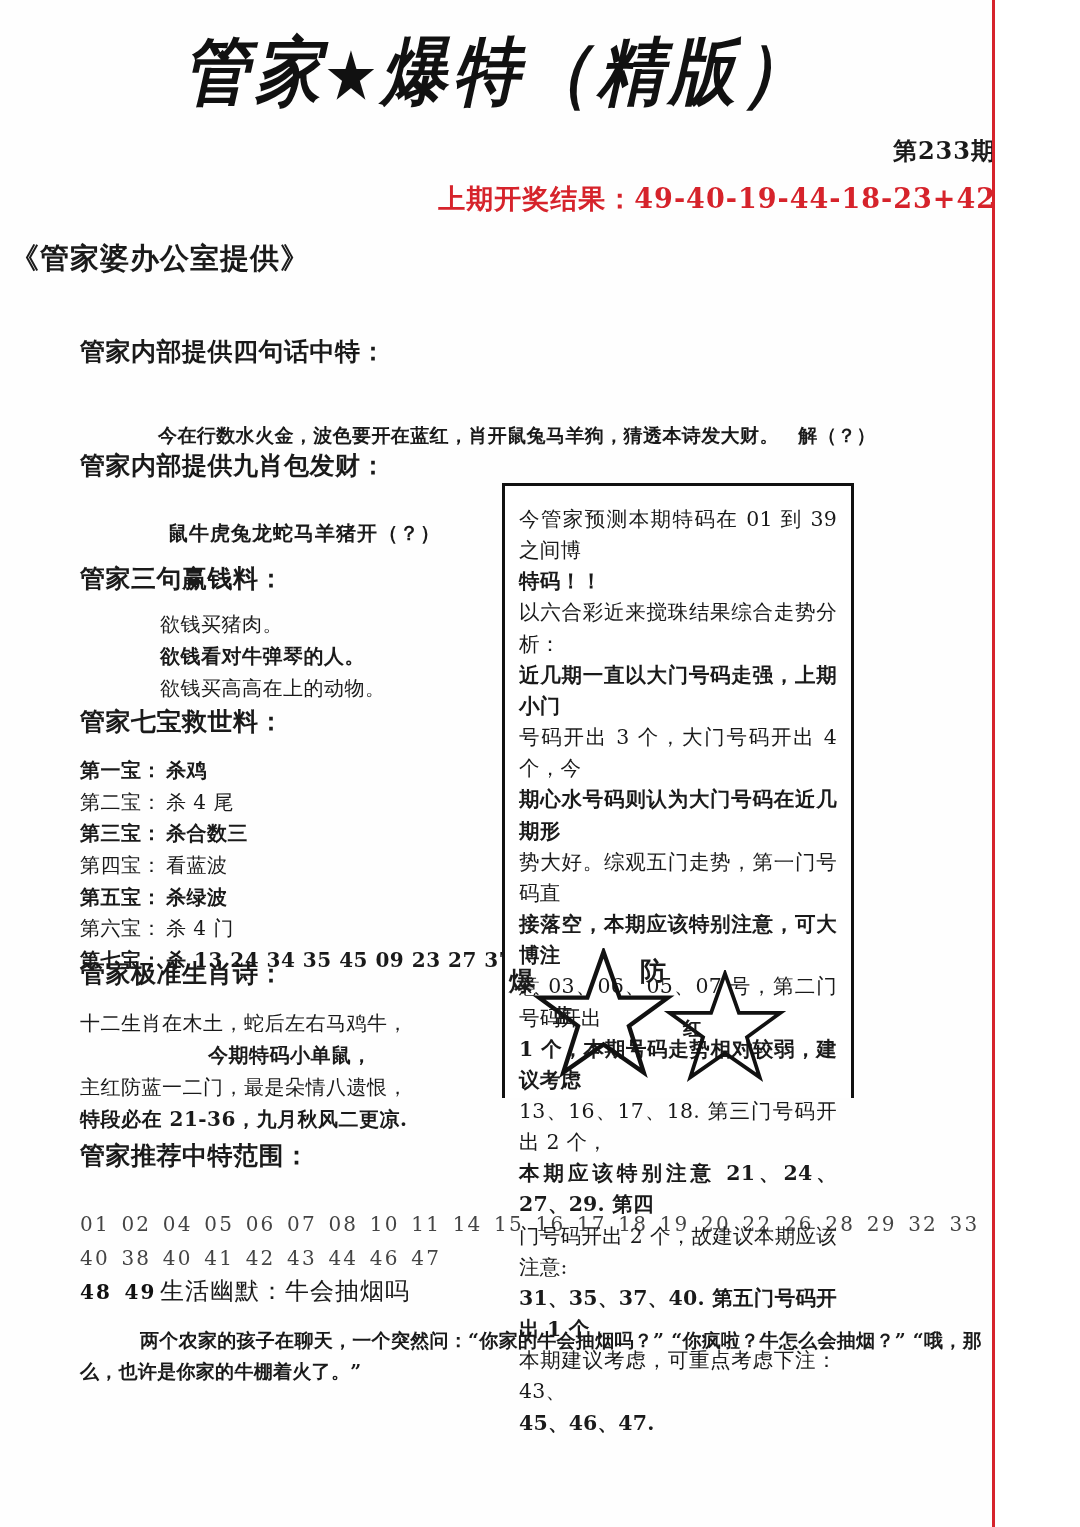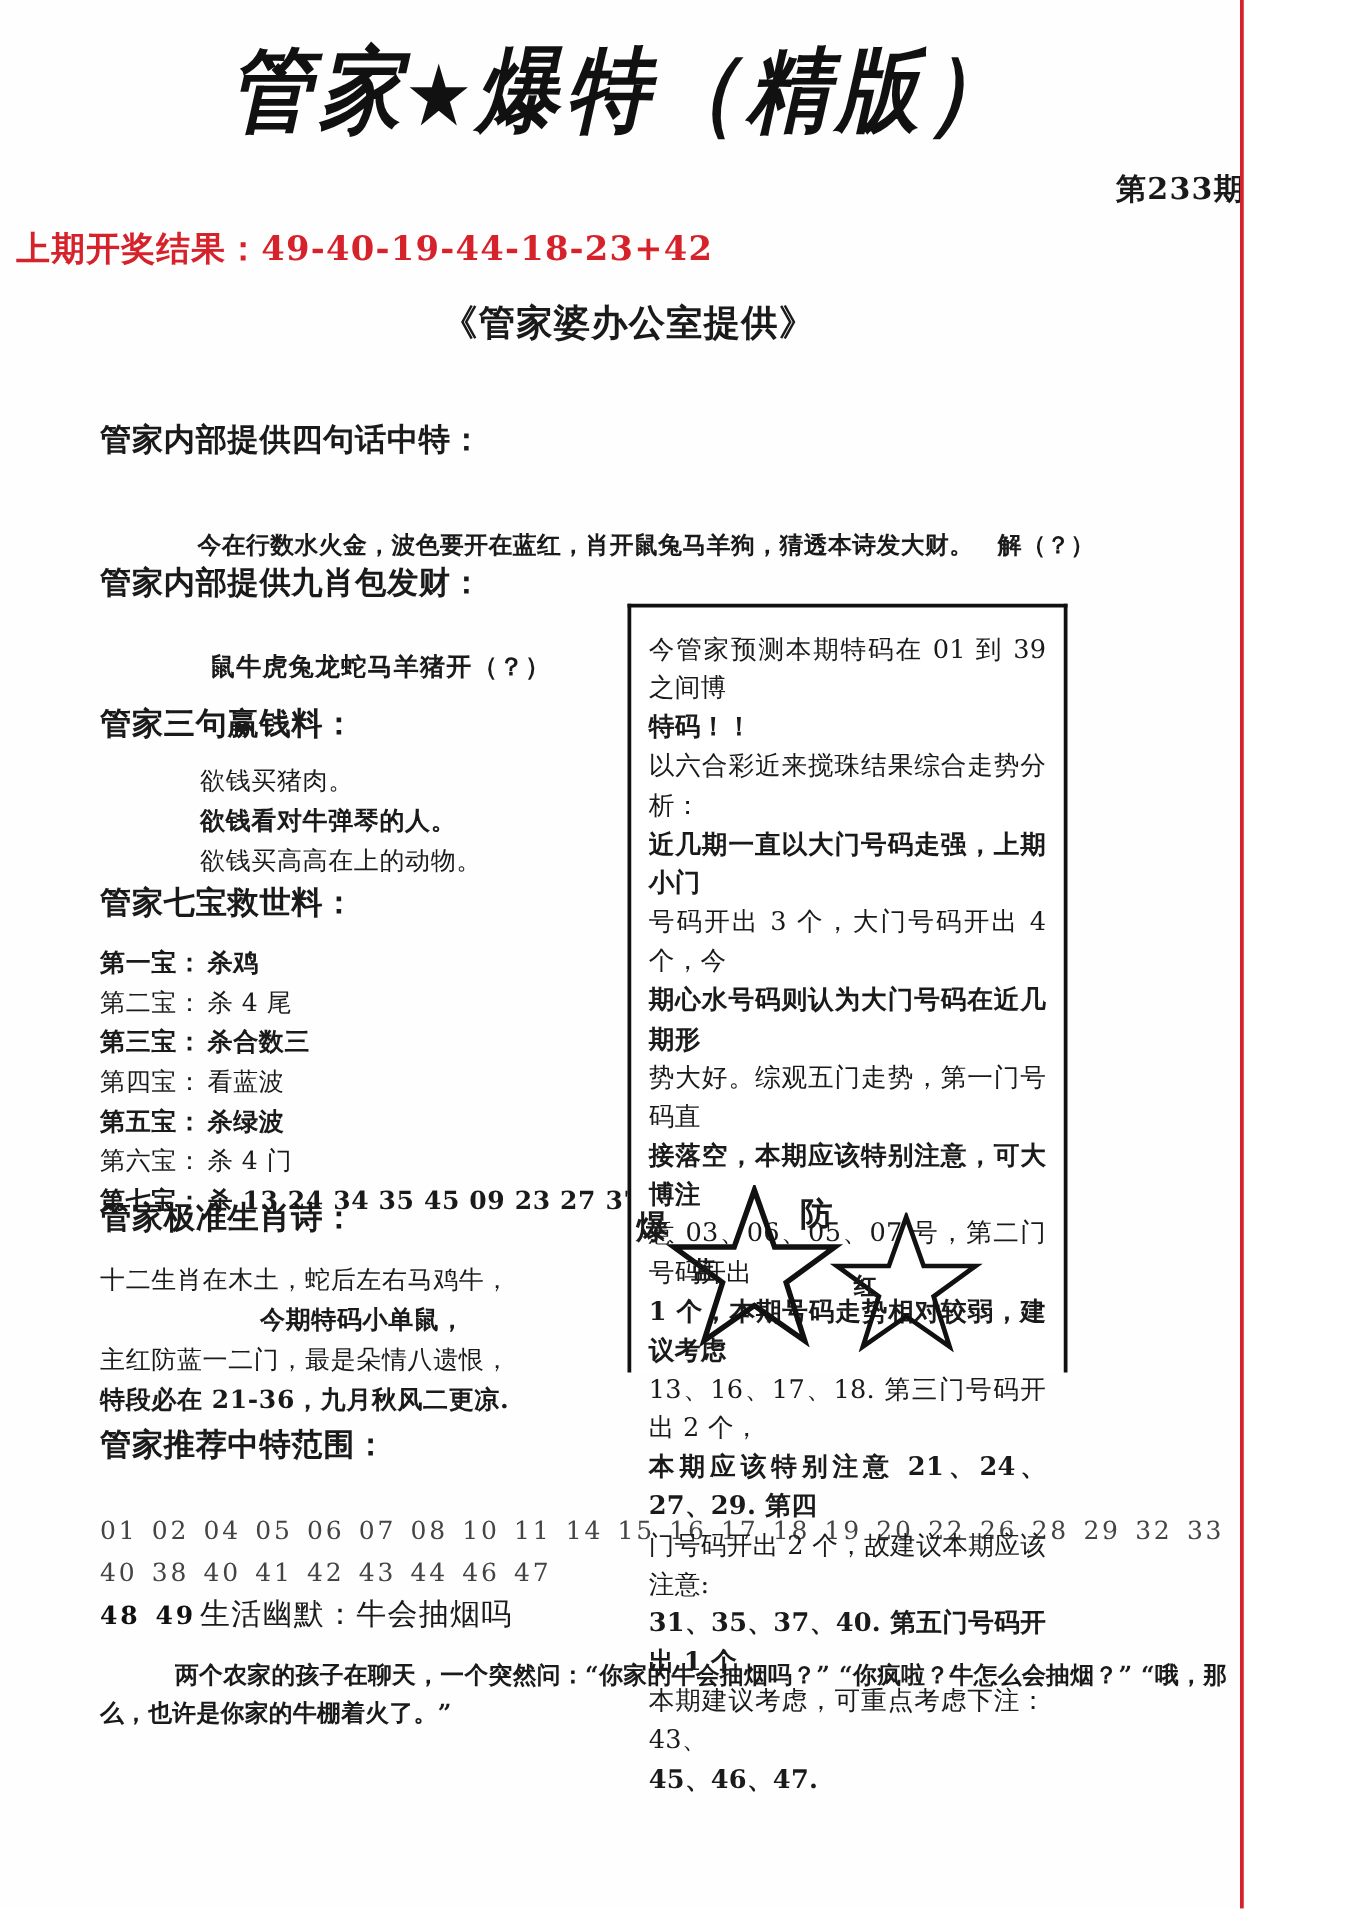--- a/index.html
+++ b/index.html
@@ -46,30 +46,30 @@
 
   .issue {
     text-align: right;
     font-size: 24px;
     font-weight: bold;
     margin-top: 36px;
     letter-spacing: 1px;
     padding-left: 20px;
   }
   .lastdraw {
-    text-align: left;
+    text-align: right;
     font-size: 27px;
     font-weight: bold;
     color: #d6232b;
     margin-top: 14px;
     letter-spacing: 1px;
-    padding-left: 13px;
+    padding-left: 33px;
   }
   .office {
-    text-align: center;
+    text-align: left;
     font-size: 29px;
     font-weight: bold;
     margin-top: 22px;
     letter-spacing: 1px;
     padding-left: 10px;
   }
 
   
   #body-area {
     position: absolute;

